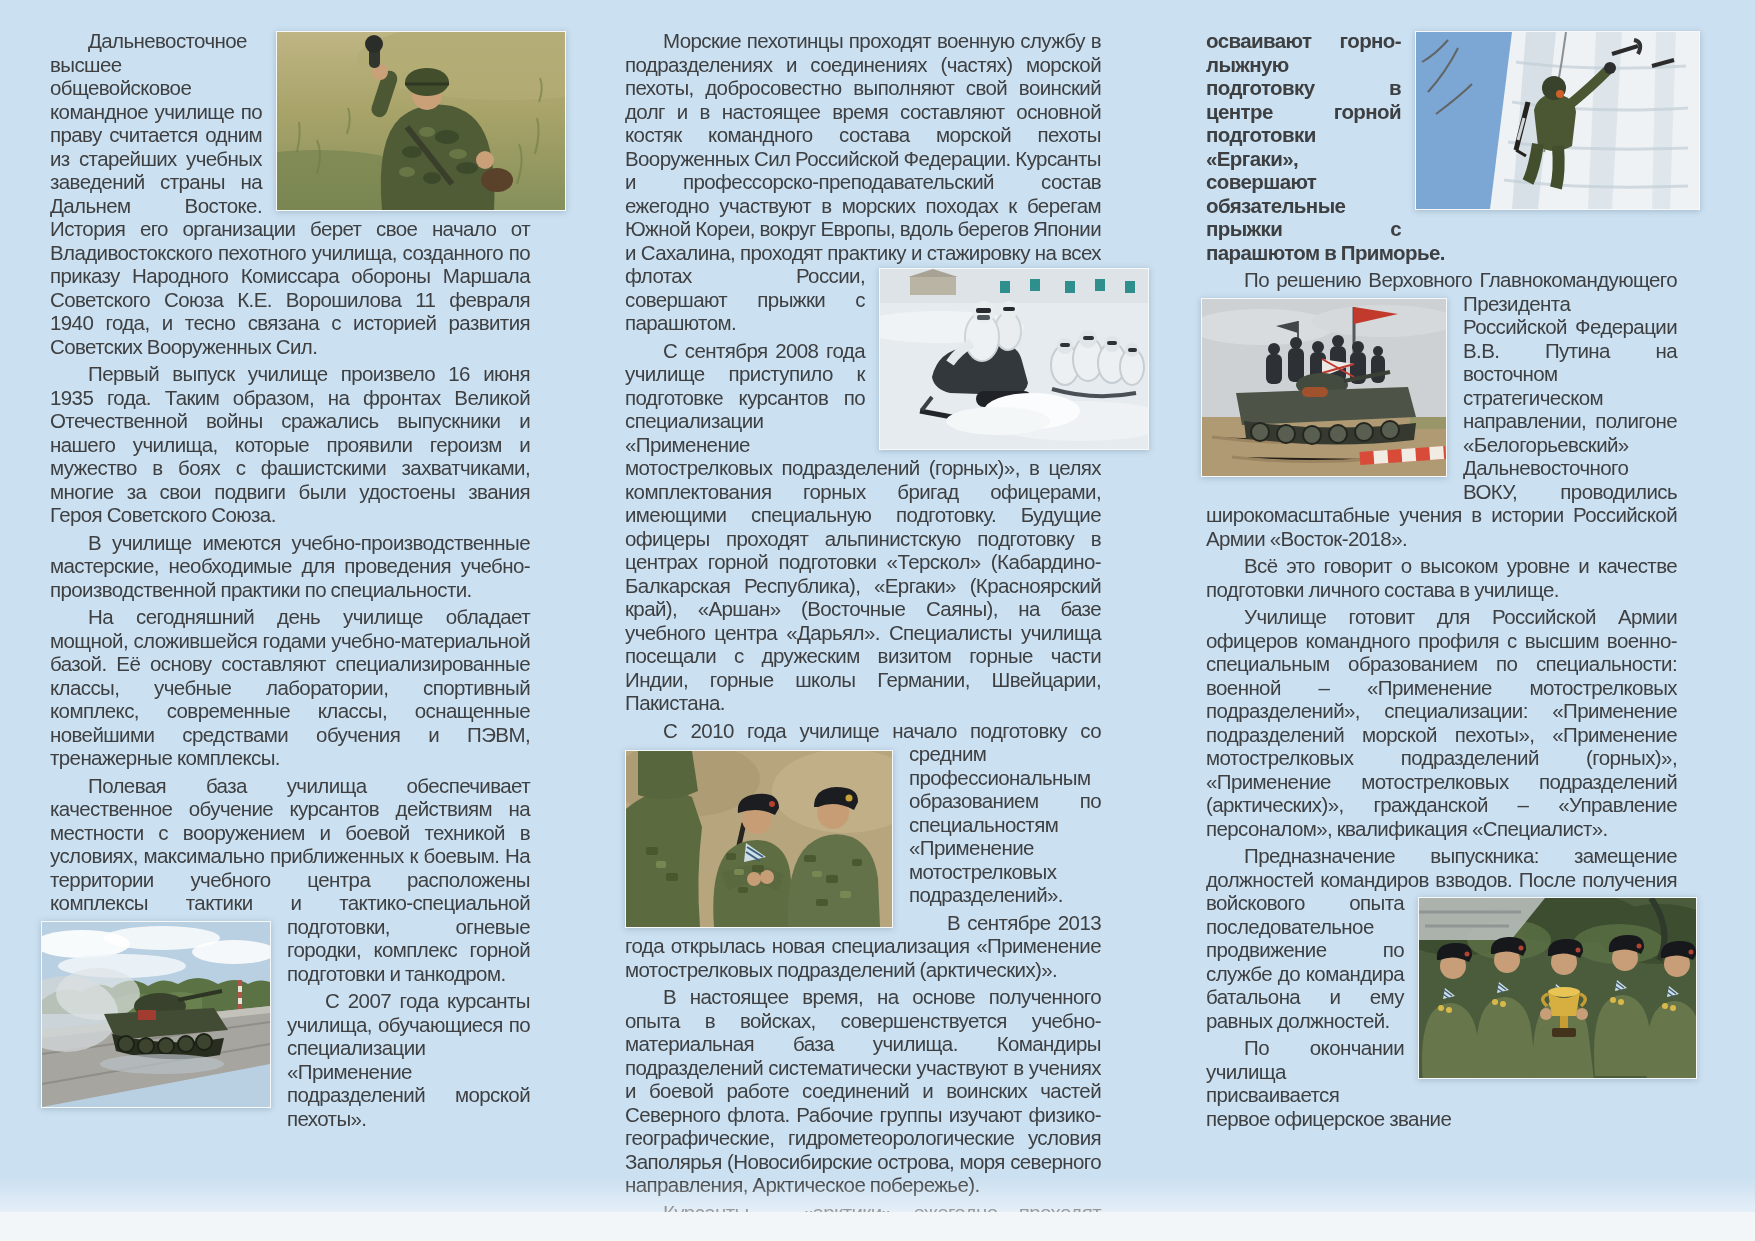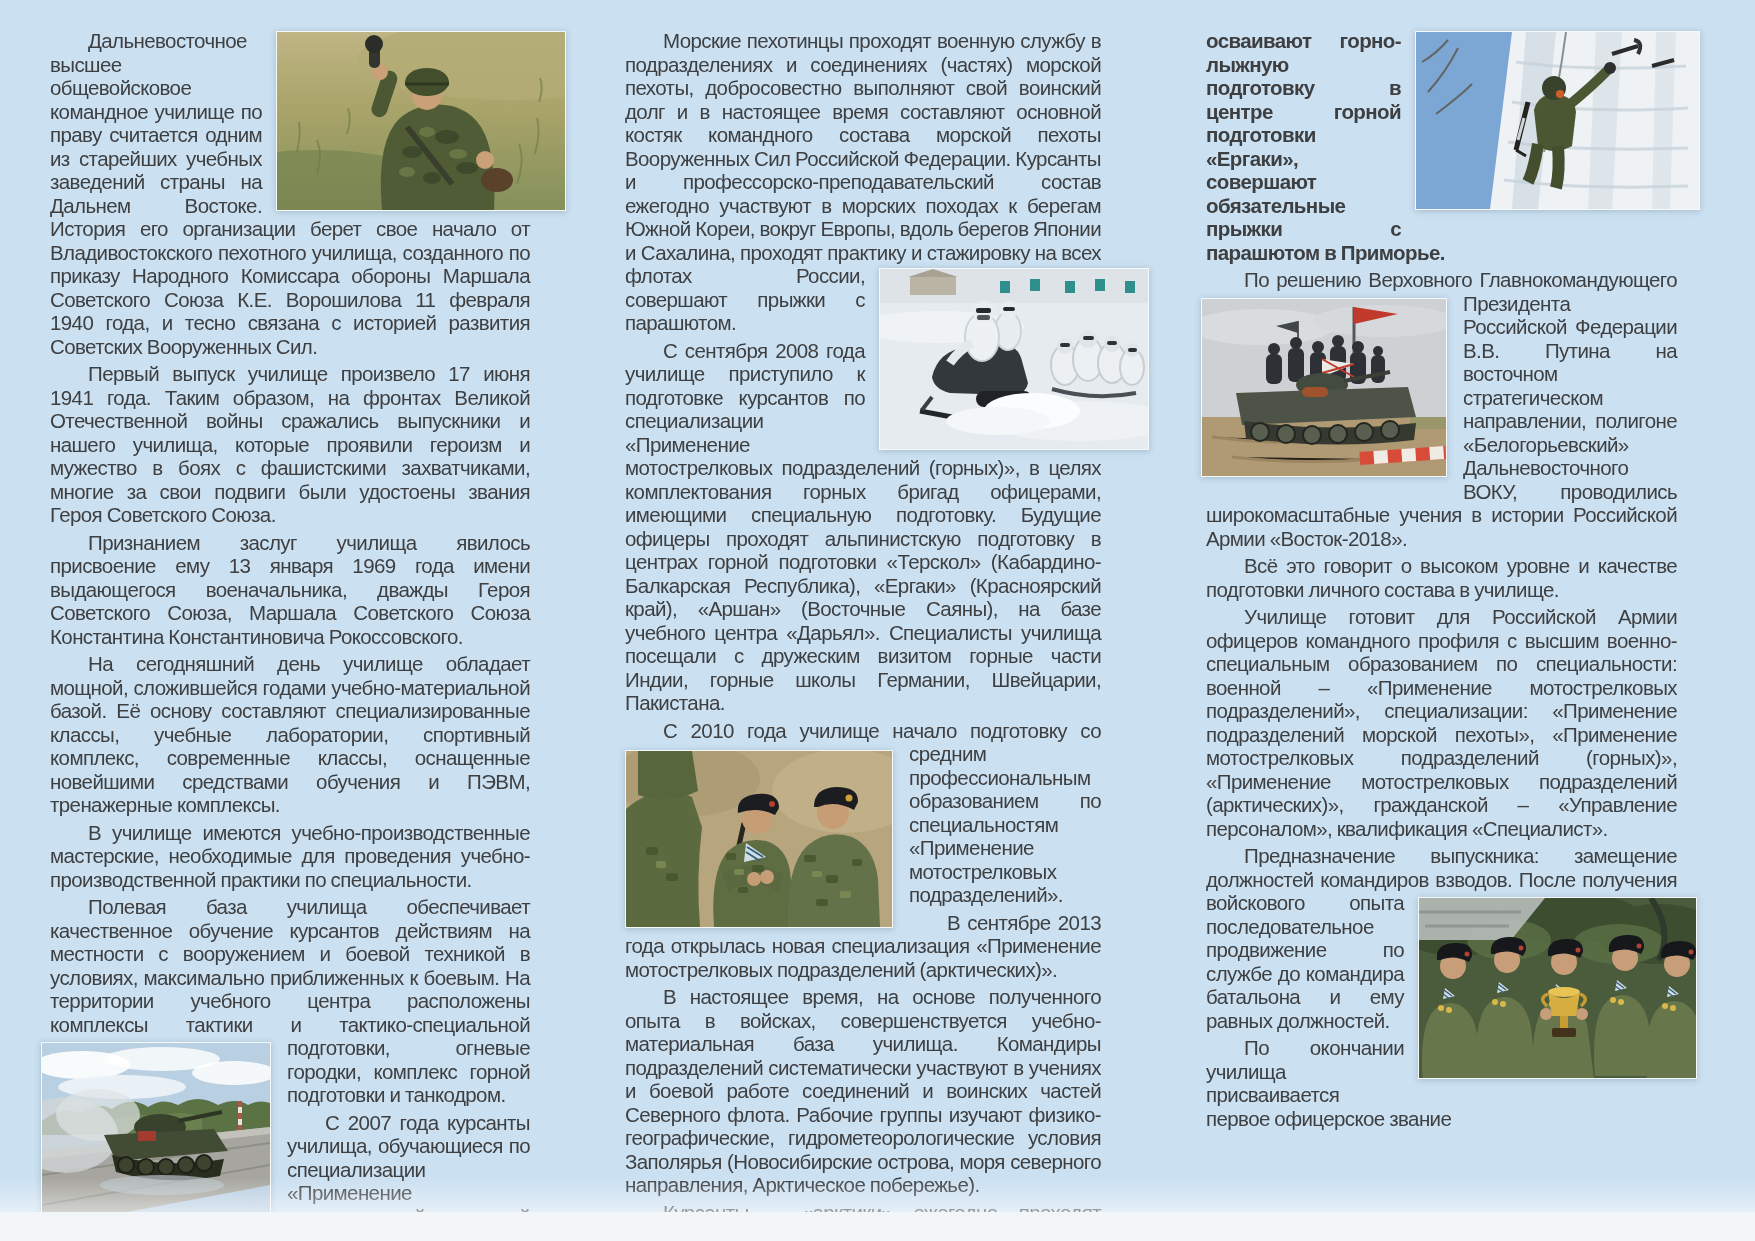--- a/index.html
+++ b/index.html
@@ -91,24 +91,23 @@
           <circle cx="150" cy="63" r="15" fill="#c9a078"></circle>
           <ellipse cx="150" cy="50" rx="22" ry="14" fill="#434e2d"></ellipse>
           <path d="M128 52 h44" stroke="#2f3722" stroke-width="3"></path>
           <circle cx="208" cy="128" r="9" fill="#c9a078"></circle>
           <ellipse cx="220" cy="148" rx="16" ry="12" fill="#5a4129"></ellipse>
         </g>
       </svg>
         </span>
       <span>Дальневосточное высшее общевойсковое командное училище по праву считается одним из старейших учебных заведений страны на Дальнем Востоке. История его организации берет свое начало от Владивостокского пехотного училища, созданного по приказу Народного Комиссара обороны Маршала Советского Союза К.Е. Ворошилова 11 февраля 1940 года, и тесно связана с историей развития Советских Вооруженных Сил.</span>
     </p>
-    <p class="para">Первый выпуск училище произвело 17 июня 1941 года. Таким образом, на фронтах Великой Отечественной войны сражались выпускники и нашего училища, которые проявили героизм и мужество в боях с фашистскими захватчиками, многие за свои подвиги были удостоены звания Героя Советского Союза.</p>
-    <p class="para">Признанием заслуг училища явилось присвоение ему 13 января 1969 года имени выдающегося военачальника, дважды Героя Советского Союза, Маршала Советского Союза Константина Константиновича Рокоссовского.</p>
+    <p class="para">Первый выпуск училище произвело 16 июня 1935 года. Таким образом, на фронтах Великой Отечественной войны сражались выпускники и нашего училища, которые проявили героизм и мужество в боях с фашистскими захватчиками, многие за свои подвиги были удостоены звания Героя Советского Союза.</p>
+    <p class="para">В училище имеются учебно-производственные мастерские, необходимые для проведения учебно-производственной практики по специальности.</p>
     <p class="para">На сегодняшний день училище обладает мощной, сложившейся годами учебно-материальной базой. Её основу составляют специализированные классы, учебные лаборатории, спортивный комплекс, современные классы, оснащенные новейшими средствами обучения и ПЭВМ, тренажерные комплексы.</p>
-    <p class="para">В училище имеются учебно-производственные мастерские, необходимые для проведения учебно-производственной практики по специальности.</p>
     <p class="para">
       <span>Полевая база училища обеспечивает качественное обучение курсантов действиям на местности с вооружением и боевой техникой в условиях, максимально приближенных к боевым. На территории учебного центра расположены комплексы тактики и тактико-специальной подготовки,</span>
       <span class="photo fl ph2">
           <svg width="228" height="185" viewBox="0 0 228 185">
         <rect width="228" height="185" fill="#b9cfe2"></rect>
         <ellipse cx="40" cy="22" rx="48" ry="14" fill="#ffffff" opacity=".9"></ellipse>
         <ellipse cx="120" cy="16" rx="58" ry="12" fill="#ffffff" opacity=".8"></ellipse>
         <ellipse cx="192" cy="30" rx="42" ry="12" fill="#ffffff" opacity=".85"></ellipse>
         <ellipse cx="80" cy="44" rx="64" ry="12" fill="#eef4f9" opacity=".9"></ellipse>
         <path d="M0 78 q20 -16 40 -8 q15 -12 30 -4 q18 -14 36 -2 q15 -10 30 -2 q20 -12 40 0 q18 -8 30 0 q12 -6 22 -2 v32 H0 z" fill="#5a7244"></path>

